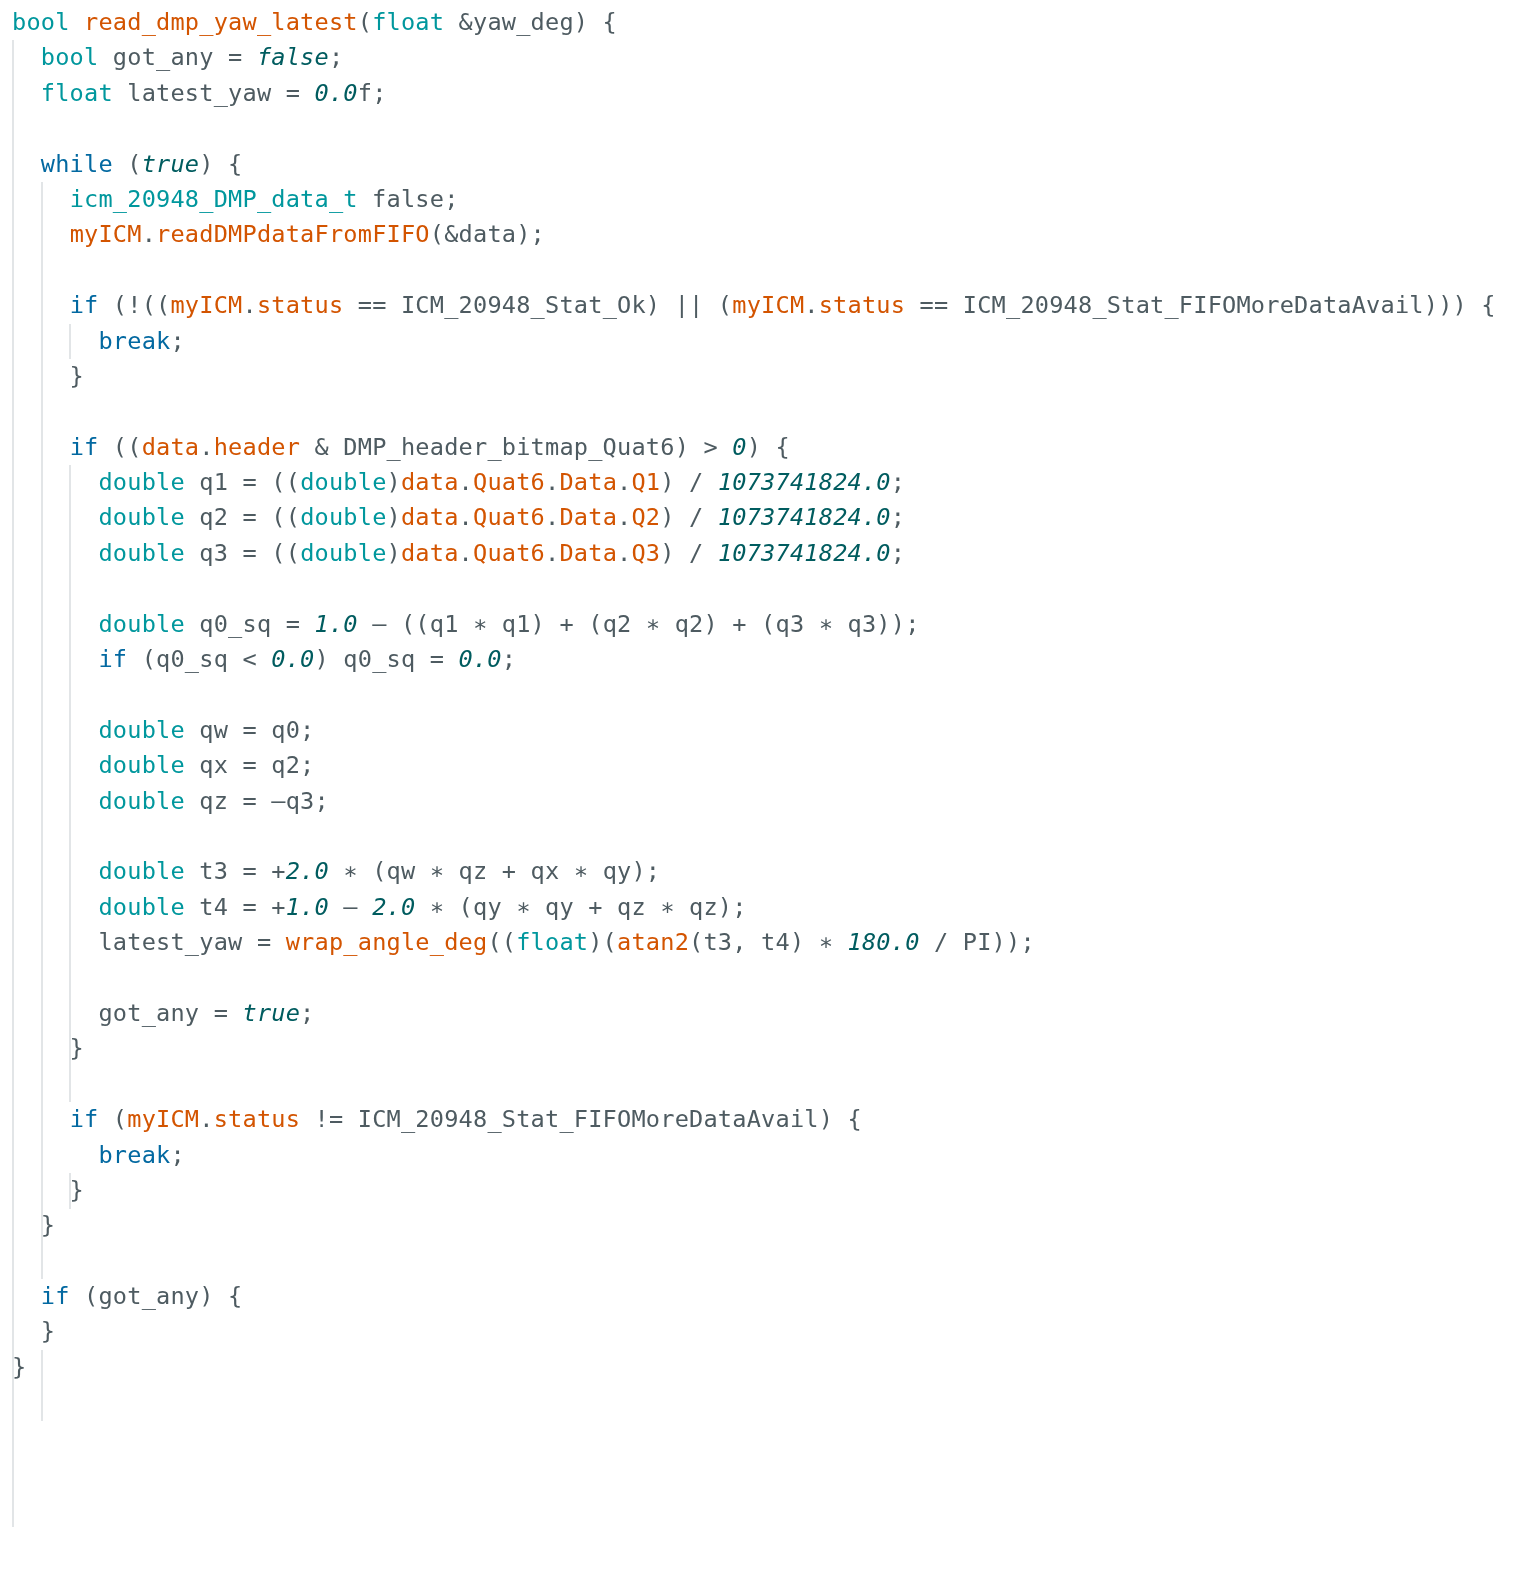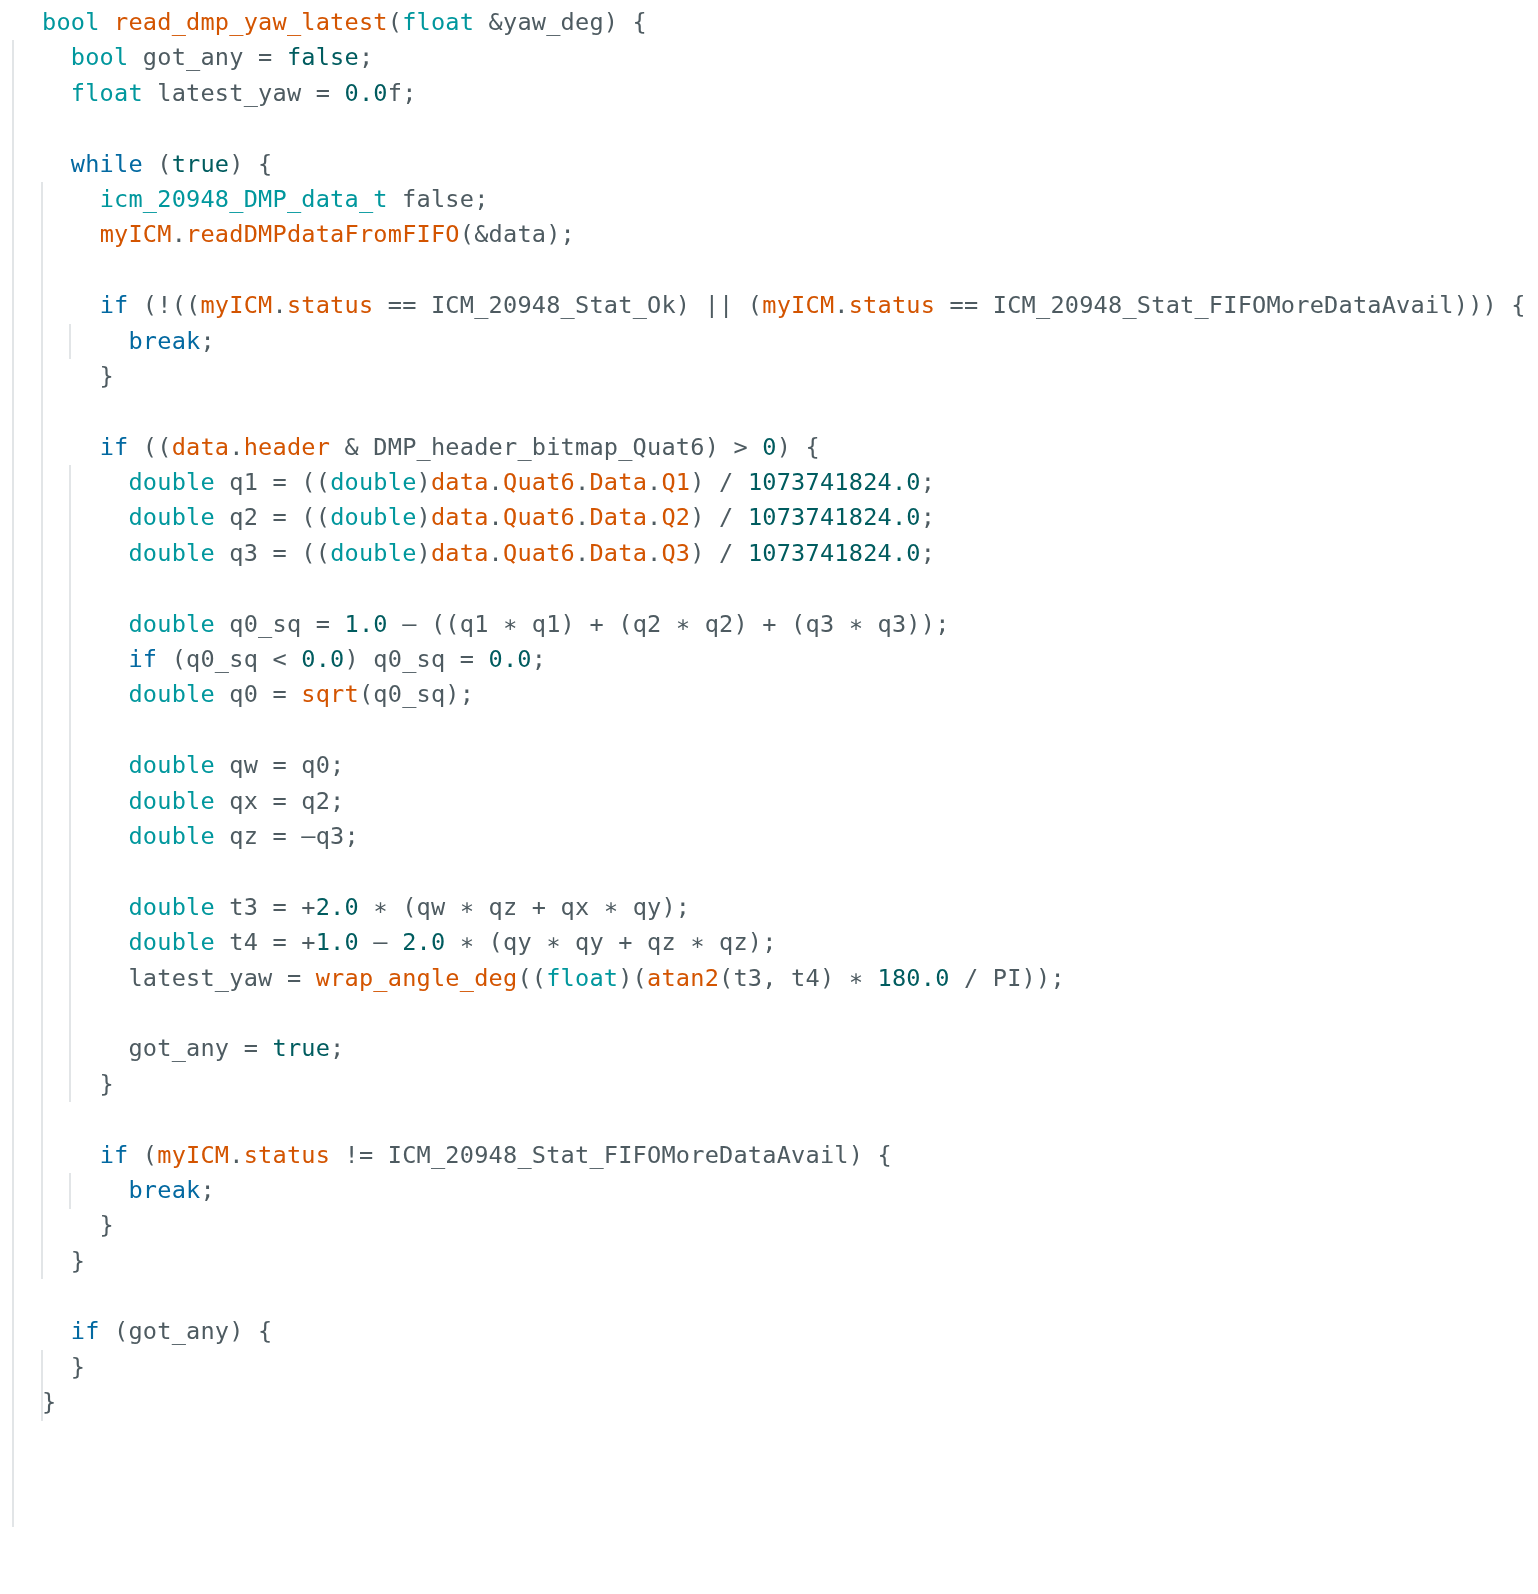--- a/index.html
+++ b/index.html
@@ -4,26 +4,26 @@
 <style>
   html, body { margin: 0; padding: 0; background: #ffffff; }
   body { width: 1538px; height: 1594px; overflow: hidden; position: relative; }
   .editor {
     position: absolute; left: 12px; top: 5px;
     font-family: "DejaVu Sans Mono", "Liberation Mono", monospace;
     font-size: 23.6px;
     letter-spacing: 0.2px;
     color: #4e5b61;
   }
-  .line { height: 35.4px; line-height: 35.4px; white-space: pre; position: relative; margin-left: 30px; }
+  .line { height: 35.4px; line-height: 35.4px; white-space: pre; position: relative; }
   .guide { position: absolute; width: 2px; background: #e2e5e7; }
   .kw-type { color: #00979d; }
   .kw-ctrl { color: #0369a1; }
   .fn { color: #d35400; }
-  .lit { color: #005c5f; }
+  .lit { color: #005c5f; font-style: italic; }
   .plain { color: #4e5b61; }
 </style>
 </head>
 <body>
 
 <div class="editor" id="editor">
     <div class="line"><span class="kw-type">bool</span><span class="plain"> </span><span class="fn">read_dmp_yaw_latest</span><span class="plain">(</span><span class="kw-type">float</span><span class="plain"> &amp;yaw_deg) {</span></div>
     <div class="line"><span class="plain">  </span><span class="kw-type">bool</span><span class="plain"> got_any = </span><span class="lit">false</span><span class="plain">;</span></div>
     <div class="line"><span class="plain">  </span><span class="kw-type">float</span><span class="plain"> latest_yaw = </span><span class="lit">0.0</span><span class="plain">f;</span></div>
     <div class="line"> </div>
@@ -35,21 +35,20 @@
     <div class="line"><span class="plain">      </span><span class="kw-ctrl">break</span><span class="plain">;</span></div>
     <div class="line"><span class="plain">    }</span></div>
     <div class="line"> </div>
     <div class="line"><span class="plain">    </span><span class="kw-ctrl">if</span><span class="plain"> ((</span><span class="fn">data</span><span class="plain">.</span><span class="fn">header</span><span class="plain"> &amp; DMP_header_bitmap_Quat6) &gt; </span><span class="lit">0</span><span class="plain">) {</span></div>
     <div class="line"><span class="plain">      </span><span class="kw-type">double</span><span class="plain"> q1 = ((</span><span class="kw-type">double</span><span class="plain">)</span><span class="fn">data</span><span class="plain">.</span><span class="fn">Quat6</span><span class="plain">.</span><span class="fn">Data</span><span class="plain">.</span><span class="fn">Q1</span><span class="plain">) / </span><span class="lit">1073741824.0</span><span class="plain">;</span></div>
     <div class="line"><span class="plain">      </span><span class="kw-type">double</span><span class="plain"> q2 = ((</span><span class="kw-type">double</span><span class="plain">)</span><span class="fn">data</span><span class="plain">.</span><span class="fn">Quat6</span><span class="plain">.</span><span class="fn">Data</span><span class="plain">.</span><span class="fn">Q2</span><span class="plain">) / </span><span class="lit">1073741824.0</span><span class="plain">;</span></div>
     <div class="line"><span class="plain">      </span><span class="kw-type">double</span><span class="plain"> q3 = ((</span><span class="kw-type">double</span><span class="plain">)</span><span class="fn">data</span><span class="plain">.</span><span class="fn">Quat6</span><span class="plain">.</span><span class="fn">Data</span><span class="plain">.</span><span class="fn">Q3</span><span class="plain">) / </span><span class="lit">1073741824.0</span><span class="plain">;</span></div>
     <div class="line"> </div>
     <div class="line"><span class="plain">      </span><span class="kw-type">double</span><span class="plain"> q0_sq = </span><span class="lit">1.0</span><span class="plain"> – ((q1 ∗ q1) + (q2 ∗ q2) + (q3 ∗ q3));</span></div>
     <div class="line"><span class="plain">      </span><span class="kw-ctrl">if</span><span class="plain"> (q0_sq &lt; </span><span class="lit">0.0</span><span class="plain">) q0_sq = </span><span class="lit">0.0</span><span class="plain">;</span></div>
-    <div class="line"><span class="plain">      </span><span class="kw-type">double</span><span class="plain"> q0 = </span><span class="fn">sqrt</span><span class="plain">(q0_sq);</span></div>
     <div class="line"> </div>
     <div class="line"><span class="plain">      </span><span class="kw-type">double</span><span class="plain"> qw = q0;</span></div>
     <div class="line"><span class="plain">      </span><span class="kw-type">double</span><span class="plain"> qx = q2;</span></div>
     <div class="line"><span class="plain">      </span><span class="kw-type">double</span><span class="plain"> qz = –q3;</span></div>
     <div class="line"> </div>
     <div class="line"><span class="plain">      </span><span class="kw-type">double</span><span class="plain"> t3 = +</span><span class="lit">2.0</span><span class="plain"> ∗ (qw ∗ qz + qx ∗ qy);</span></div>
     <div class="line"><span class="plain">      </span><span class="kw-type">double</span><span class="plain"> t4 = +</span><span class="lit">1.0</span><span class="plain"> – </span><span class="lit">2.0</span><span class="plain"> ∗ (qy ∗ qy + qz ∗ qz);</span></div>
     <div class="line"><span class="plain">      latest_yaw = </span><span class="fn">wrap_angle_deg</span><span class="plain">((</span><span class="kw-type">float</span><span class="plain">)(</span><span class="fn">atan2</span><span class="plain">(t3, t4) ∗ </span><span class="lit">180.0</span><span class="plain"> / PI));</span></div>
     <div class="line"> </div>
     <div class="line"><span class="plain">      got_any = </span><span class="lit">true</span><span class="plain">;</span></div>

